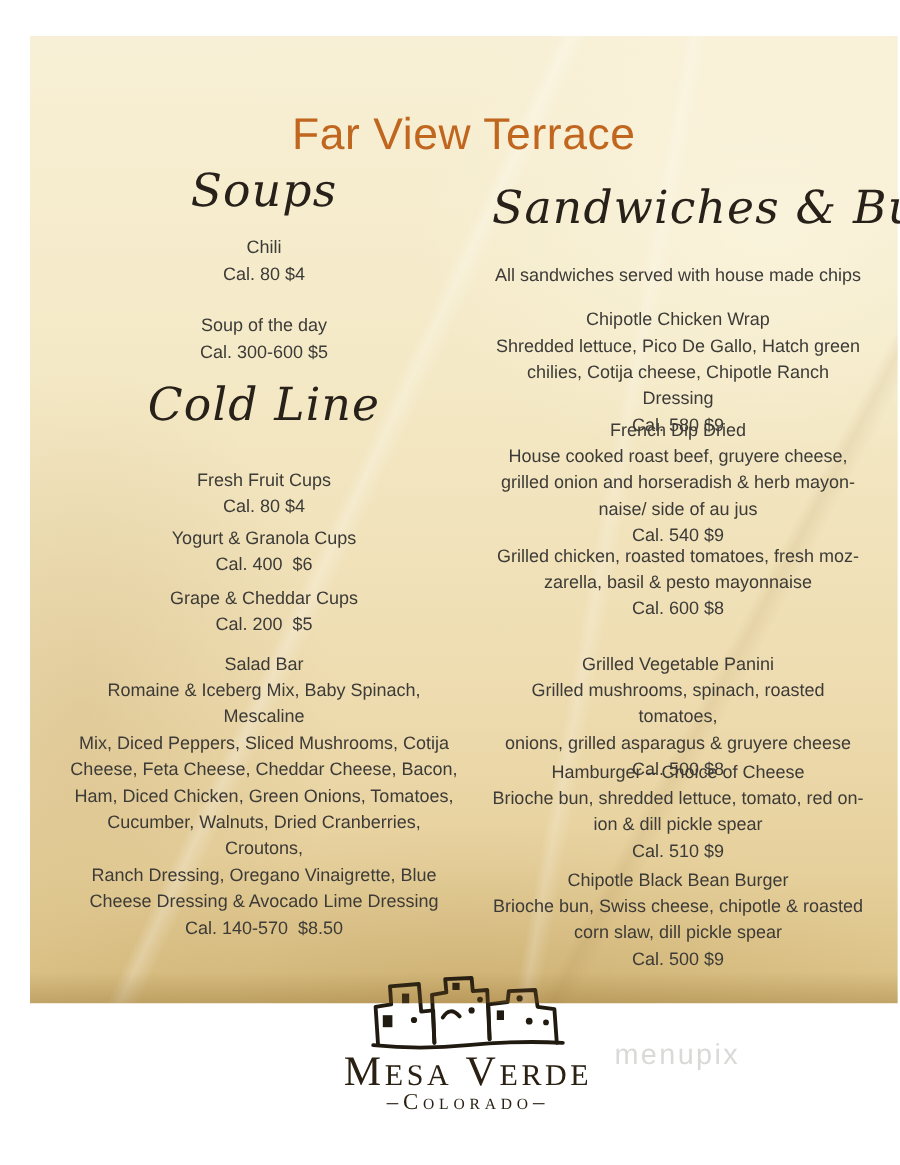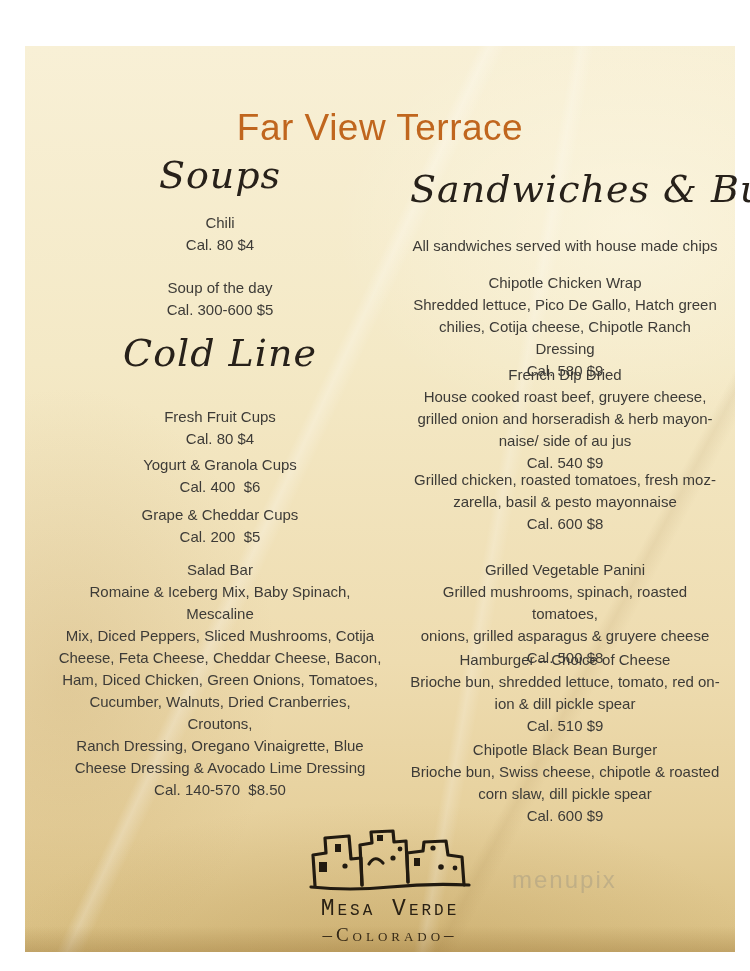--- a/index.html
+++ b/index.html
@@ -4,27 +4,28 @@
 <style>
   html, body { margin: 0; padding: 0; }
   body {
     width: 750px; height: 971px;
     background: #ffffff;
     font-family: "Liberation Sans", sans-serif;
     position: relative;
     overflow: hidden;
   }
   .paper {
-    position: absolute; left: 25px; top: 46px;
-    width: 710px; height: 906px;
+    position: absolute; left: 25px; top: 30px;
+    width: 710px; height: 806px;
     background:
       radial-gradient(ellipse 300px 420px at 6% 70%, rgba(176,138,72,0.20), rgba(176,138,72,0) 70%),
       radial-gradient(ellipse 500px 200px at 50% 100%, rgba(160,120,52,0.22), rgba(160,120,52,0) 75%),
       radial-gradient(ellipse 420px 300px at 85% 20%, rgba(255,252,238,0.45), rgba(255,252,238,0) 70%),
       linear-gradient(180deg, #f8f0d6 0%, #f4e9c6 35%, #eedcb0 68%, #e6d09c 86%, #d9bf82 100%);
+    padding-left: 13px;
   }
   .paper::before {
     content: ""; position: absolute; inset: 0;
     background:
       linear-gradient(115deg, rgba(255,255,255,0) 40%, rgba(255,255,255,0.25) 41%, rgba(255,255,255,0) 42.5%),
       linear-gradient(100deg, rgba(255,255,255,0) 63%, rgba(255,255,255,0.2) 64%, rgba(255,255,255,0) 65.5%),
       linear-gradient(118deg, rgba(150,115,55,0) 74%, rgba(150,115,55,0.10) 75%, rgba(150,115,55,0) 76.5%);
     pointer-events: none;
   }
   .paper::after {
@@ -53,23 +54,23 @@
   }
   .item-name { }
   .desc { white-space: pre-line; }
   .cal { white-space: pre-wrap; }
   .footer {
     position: absolute; left: 215px; top: 778px; width: 300px;
     text-align: center; color: #2a2318;
   }
   .pueblo-svg { display: block; margin: 0 auto; }
   .logo-name {
-    font-family: Liberation Mono, monospace;
+    font-family: Liberation Serif, serif;
     font-variant: small-caps;
-    font-size: 23px; line-height: 30px;
+    font-size: 35px; line-height: 30px;
     letter-spacing: 3px;
     color: #2a2114;
   }
   .logo-sub {
     font-family: "Liberation Serif", serif;
     font-variant: small-caps;
     font-size: 19px; line-height: 22px;
     letter-spacing: 4px;
     color: #2a2114;
   }
@@ -169,21 +170,21 @@
       <div class="item-name">Hamburger – Choice of Cheese</div>
       <div class="desc">Brioche bun, shredded lettuce, tomato, red on-
 ion &amp; dill pickle spear</div>
       <div class="cal">Cal. 510 $9</div>
     </div>
 
     <div class="block" style="top:693px;">
       <div class="item-name">Chipotle Black Bean Burger</div>
       <div class="desc">Brioche bun, Swiss cheese, chipotle &amp; roasted
 corn slaw, dill pickle spear</div>
-      <div class="cal">Cal. 600 $9</div>
+      <div class="cal">Cal. 500 $9</div>
     </div>
   </div>
 
   <div class="footer">
     <svg class="pueblo-svg" width="170" height="70" viewBox="0 0 170 70" fill="none" stroke="#211a10" stroke-width="3.2" stroke-linejoin="round" stroke-linecap="round">
       <path d="M10 62 L8 31 L21 29 L20 14 L44 12 L46 35 L56 34 L57 61"></path>
       <path d="M57 61 L55 21 L67 19 L66 8 L88 7 L89 18 L101 17 L103 58"></path>
       <path d="M103 58 L102 29 L118 27 L119 18 L141 17 L143 31 L157 33 L159 61"></path>
       <path d="M6 63 Q45 67 85 63 T164 61"></path>
       <rect x="14" y="38" width="8" height="10" fill="#211a10" stroke="none"></rect>

